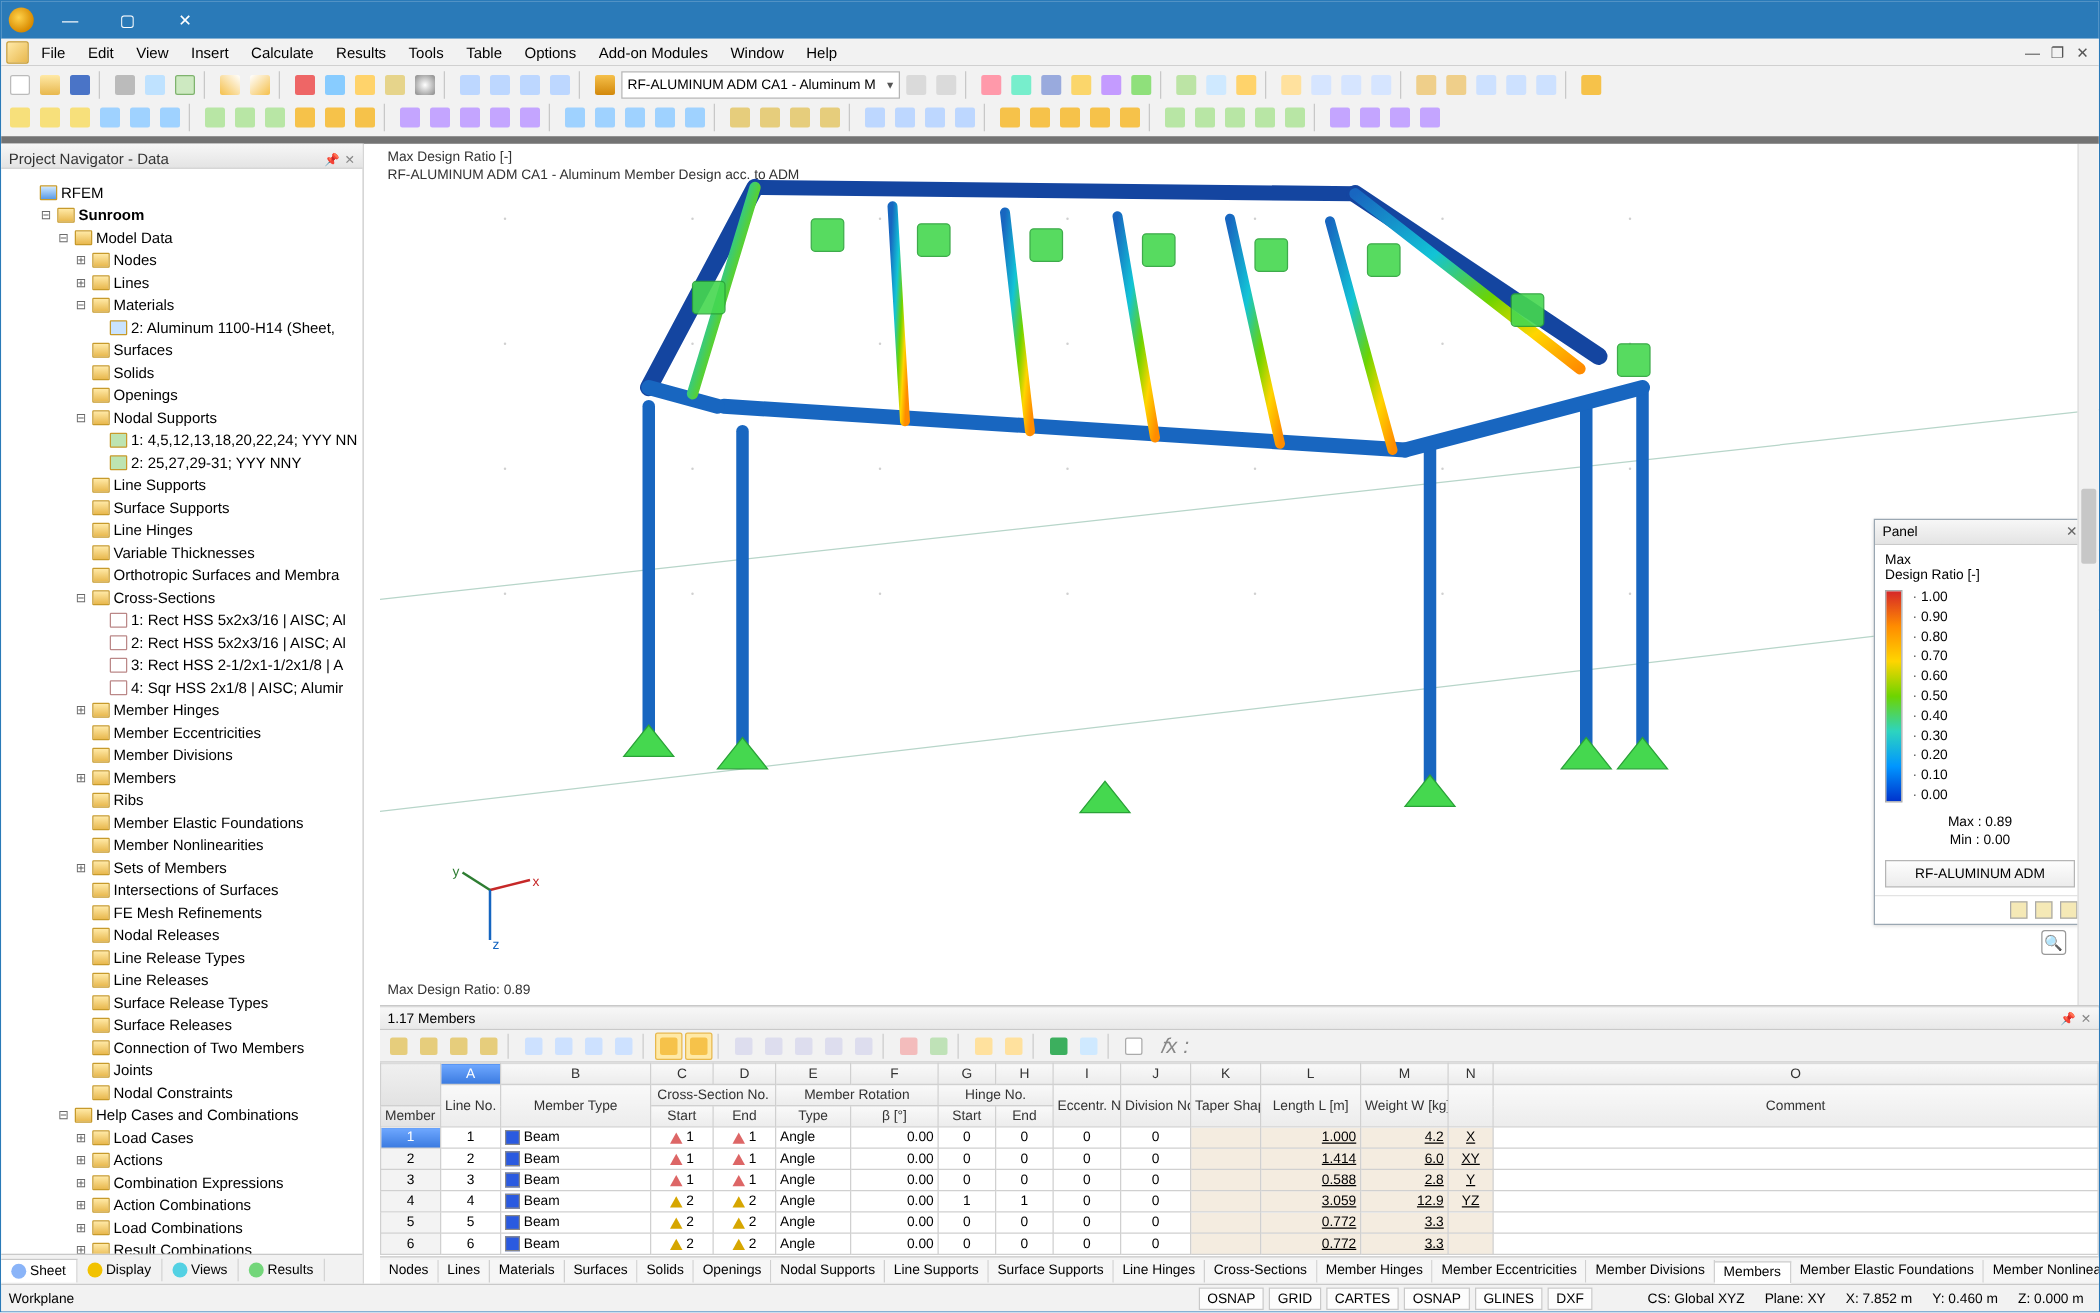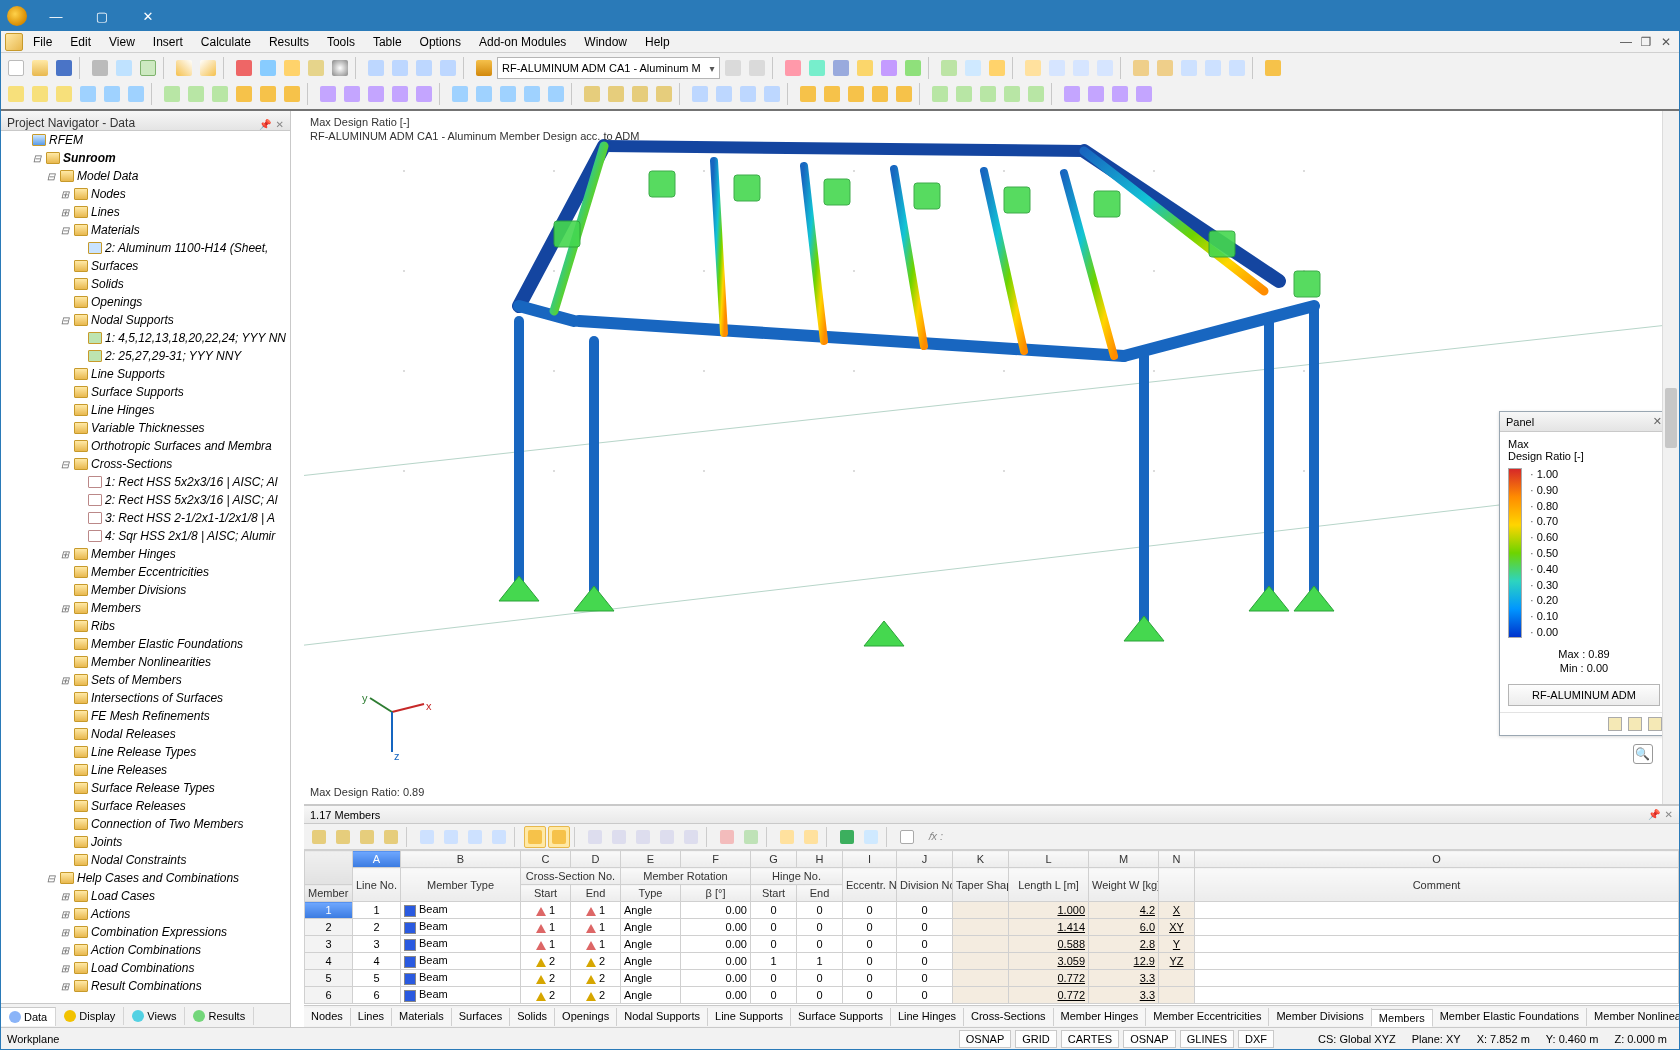--- a/index.html
+++ b/index.html
@@ -13,34 +13,34 @@
 .titlebar .winbtn { width: 46px; display: flex; align-items: center; justify-content: center; font-size: 13px; }
 .titlebar .winbtn.close { background: transparent; }
 
 .menubar, .menubar2 { height: 22px; background: #f2f2f2; border-bottom: 1px solid #d0d0d0; display: flex; align-items: center; font-size: 12px; padding: 0 4px; gap: 2px; }
 .menubar .m { padding: 2px 8px; }
 .menubar .m.first { padding-left: 4px; }
 .mdi-ctrl { margin-left: auto; display:flex; gap:2px; }
 .mdi-ctrl span { width:18px; text-align:center; color:#555; }
 .mnuicon { width:18px; height:18px; background: linear-gradient(135deg,#ffe9a6,#e8b84e); border:1px solid #c79a2b; border-radius:2px; margin-right:4px; }
 
-.toolbars { background:#f2f2f2; border-bottom:2px solid #737373; padding:2px 4px; }
+.toolbars { background:#f2f2f2; border-bottom:6px solid #737373; padding:2px 4px; }
 .tbrow { display:flex; align-items:center; height:26px; gap:2px; }
 .tbtn { width:22px; height:22px; border:1px solid transparent; border-radius:2px; display:flex; align-items:center; justify-content:center; }
 .tbtn .ico { width:16px; height:16px; border-radius:2px; }
 .tsep { width:6px; height:22px; border-left:1px solid #c8c8c8; margin:0 2px; }
 .tfield { height:22px; min-width:180px; background:#fff; border:1px solid #b5b5b5; font-size:11px; padding:0 18px 0 4px; position:relative; display:flex; align-items:center; }
 .tfield::after { content:"▾"; position:absolute; right:4px; font-size:10px; color:#555; }
 
 .mainrow { flex:1; display:flex; min-height:0; }
 
 .nav { width: 290px; background:#fff; border-right:1px solid #c9c9c9; display:flex; flex-direction:column; font-size:12px; }
 .nav .hdr { height:20px; background:linear-gradient(#f7f7f7,#e4e4e4); border-bottom:1px solid #c9c9c9; display:flex; align-items:flex-end; padding:0 6px; color:#333; }
 .nav .hdr .pins { margin-left:auto; display:flex; gap:4px; color:#888; font-size:10px; }
-.nav .tree { flex:1; overflow:auto; padding:0 2px 6px 2px;font-style:italic; }
+.nav .tree { flex:1; overflow:auto; padding:10px 2px 6px 2px; }
 .nav .node { display:flex; align-items:center; height:18px; white-space:nowrap; }
 .nav .node .tw { width:12px; text-align:center; color:#6a6a6a; font-size:10px; cursor:default; }
 .nav .node .fico { width:14px; height:12px; margin:0 3px; background:linear-gradient(#ffe9a6,#e8b84e); border:1px solid #c79a2b; border-radius:1px; }
 .nav .node .txt { }
 .nav .node.bold .txt { font-weight:600; }
 .nav .ind1 { padding-left:14px; }
 .nav .ind2 { padding-left:28px; }
 .nav .ind3 { padding-left:42px; }
 .nav .ind4 { padding-left:56px; }
 .nav .tabsbar { height:24px; border-top:1px solid #c9c9c9; background:#f2f2f2; display:flex; align-items:center; font-size:11px; }
@@ -73,21 +73,21 @@
 .mag { position:absolute; right:26px; bottom:40px; width:20px; height:20px; border:1px solid #999; border-radius:3px; display:flex; align-items:center; justify-content:center; font-size:12px; background:#fff; }
 
 .gridwrap { height: 200px; display:flex; flex-direction:column; border-top:1px solid #c9c9c9; }
 .gridtitle { height:18px; background:linear-gradient(#f7f7f7,#e9e9e9); border-bottom:1px solid #c9c9c9; font-size:11px; padding:0 6px; display:flex; align-items:center; }
 .gridtitle .pins{margin-left:auto;color:#888;display:flex;gap:4px;font-size:10px}
 .gridtoolbar { height:26px; background:#f2f2f2; border-bottom:1px solid #d0d0d0; display:flex; align-items:center; gap:2px; padding:0 4px; }
 .gridtoolbar .gb { width:22px; height:22px; border:1px solid transparent; display:flex; align-items:center; justify-content:center; }
 .gridtoolbar .gb.act{border-color:#e7b84c;background:#ffe9a6;border-radius:2px}
 .gridtoolbar .gi { width:14px; height:14px; border-radius:2px; }
 .gridtoolbar .sep{ width:6px; border-left:1px solid #ccc; height:20px; margin:0 2px;}
-.gformula { width:140px; font-size:11px; color:#888; padding-left:8px; font-style:italic;}
+.gformula { width:140px; font-size:17px; color:#888; padding-left:8px; font-style:italic;}
 .grid { flex:1; overflow:auto; font-size:11px; }
 table.gt { border-collapse:collapse; width:100%; table-layout:fixed; }
 table.gt th, table.gt td { border:1px solid #d0d0d0; padding:1px 3px; height:17px; white-space:nowrap; overflow:hidden; }
 table.gt th { background:linear-gradient(#f9f9f9,#ececec); font-weight:400; color:#333; }
 th.lh { background:linear-gradient(#f0f0f0,#e2e2e2)!important; text-align:center; width:38px; }
 th.colA { background:linear-gradient(180deg,#6fa8ff,#3a7ae0)!important; color:#fff!important; }
 td.rh { background:#f3f3f3; text-align:center; }
 td.rh.sel { background:linear-gradient(180deg,#6fa8ff,#3a7ae0); color:#fff; }
 td.num { text-align:right; }
 td.ce { text-align:center; }
@@ -670,21 +670,21 @@
           </div>
         <div class="node ind4">
             <span class="tw">⊞</span>
             <span class="fico"></span>
             <span class="txt">Result Combinations</span>
           </div>
       </div>
       <div class="tabsbar">
         <div class="t active">
             <span class="ti"></span>
-            <span>Data</span>
+            <span>Sheet</span>
           </div>
         <div class="t">
             <span class="ti" style="background:#f2c200"></span>
             <span>Display</span>
           </div>
         <div class="t">
             <span class="ti" style="background:#53d1e3"></span>
             <span>Views</span>
           </div>
         <div class="t">

